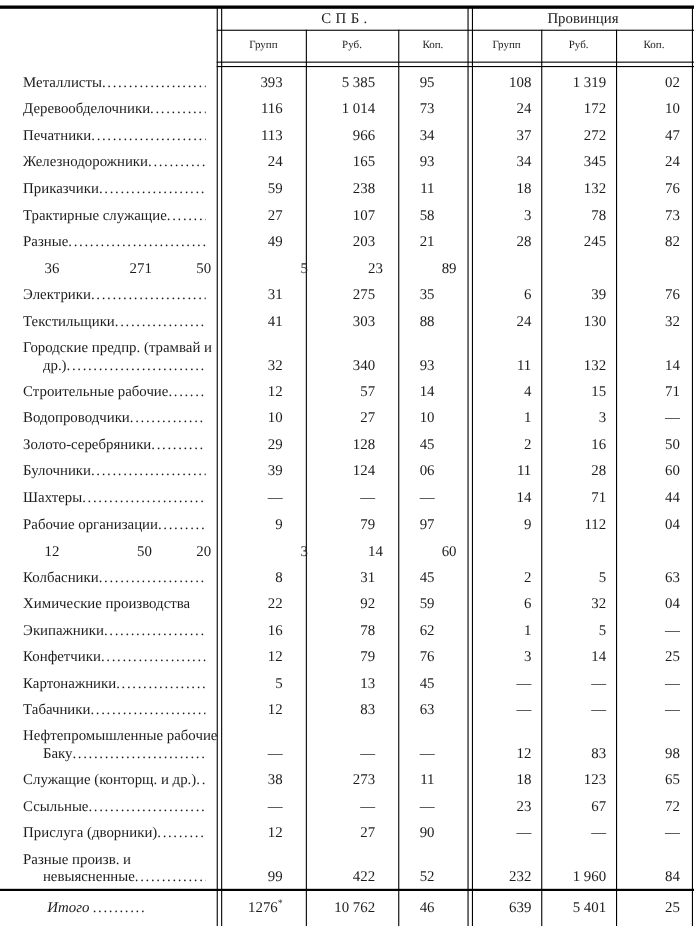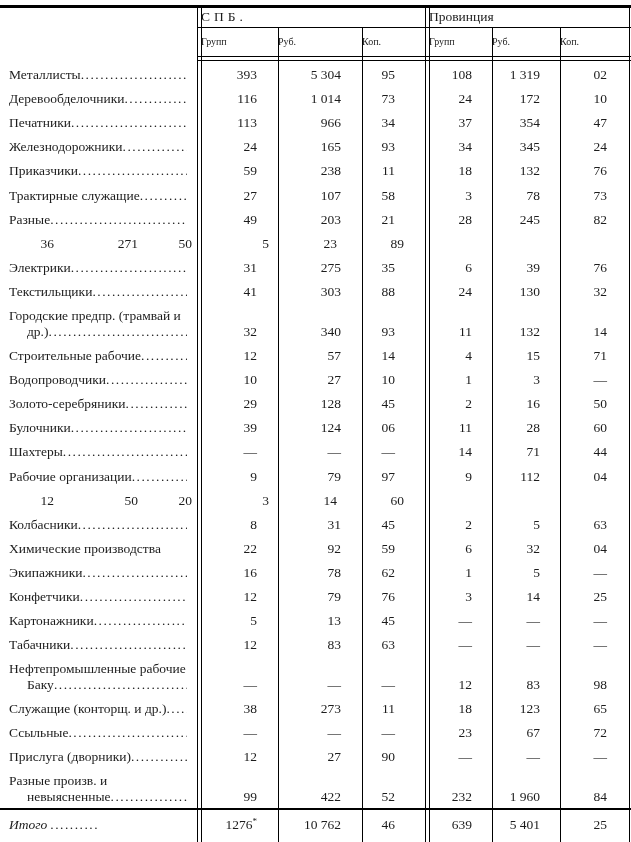--- a/index.html
+++ b/index.html
@@ -1,47 +1,47 @@
 <!DOCTYPE html>
 <html><head>
 <meta charset="utf-8">
 <style>
   html,body{margin:0;padding:0;background:#fff;}
   .page{position:relative;width:631px;height:842px;background:#fff;overflow:hidden;
         font-family:"Liberation Serif",serif;color:#1c1c1c;font-size:13.5px;}
   .ln{position:absolute;background:#000;}
   
-  .hcell{position:absolute;display:flex;align-items:center;}
+  .hcell{position:absolute;display:flex;align-items:center;justify-content:center;}
   .grp-title{top:6px;height:21px;font-size:13.5px;}
   .sub{top:28px;height:27px;font-size:10px;}
   .sp{letter-spacing:4px;padding-left:4px;}
   
   .body{position:absolute;left:0;top:62px;width:631px;}
   .row{display:flex;align-items:flex-end;}
   .r1{height:24.1px;}
   .r2{height:40px;}
   .cell{box-sizing:border-box;flex:0 0 auto;padding-bottom:3px;line-height:16px;}
   .label{width:203px;padding-left:9px;display:flex;flex-direction:column;justify-content:flex-end;}
   .lline{display:flex;align-items:baseline;min-width:0;}
-  .lline .txt{white-space:nowrap;}
+  .lline .txt{white-space:nowrap;margin-left:12px;}
   .indent{padding-left:18px;}
   .dots{flex:1 1 auto;overflow:hidden;white-space:nowrap;margin-right:16px;min-width:0;}
   .dots::after{content:"....................................................................";letter-spacing:1.5px;}
   .num{text-align:right;white-space:nowrap;}
   .sg{width:75px;padding-right:21px;}
   .sr{width:84px;padding-right:21px;}
   .sk{width:63px;padding-right:30px;}
   .gap{width:4px;flex:0 0 auto;}
-  .pg{width:63px;padding-right:20px;}
+  .pg{width:63px;padding-right:20px;margin-left:11px;}
   .pr{width:68px;padding-right:20px;}
   .pk{width:71px;padding-right:24px;}
   
   .total-row{position:absolute;left:0;top:810px;width:631px;height:30px;display:flex;align-items:center;}
   .total-row .cell{padding-bottom:0;}
-  .total-label{flex-direction:row;justify-content:flex-start;align-items:baseline;padding-right:70px;}
+  .total-label{flex-direction:row;justify-content:flex-end;align-items:baseline;padding-right:70px;}
   .ital{font-style:italic;}
   .tdots{margin-left:3px;}
   .tdots::after{content:"..........";letter-spacing:1.5px;}
   .star{font-size:9px;line-height:0;}
 </style>
 </head>
 <body>
 
 <div class="page">
 
@@ -76,21 +76,21 @@
 
   <div class="body" id="rows">
       <div class="row r1">
         <div class="cell label">
           <div class="lline">
             <span class="txt">Металлисты</span>
             <span class="dots"></span>
           </div>
         </div>
         <div class="cell num sg">393</div>
-        <div class="cell num sr">5 304</div>
+        <div class="cell num sr">5 385</div>
         <div class="cell num sk">95</div>
         <div class="gap"></div>
         <div class="cell num pg">108</div>
         <div class="cell num pr">1 319</div>
         <div class="cell num pk">02</div>
       </div>
       <div class="row r1">
         <div class="cell label">
           <div class="lline">
             <span class="txt">Деревообделочники</span>
@@ -110,21 +110,21 @@
           <div class="lline">
             <span class="txt">Печатники</span>
             <span class="dots"></span>
           </div>
         </div>
         <div class="cell num sg">113</div>
         <div class="cell num sr">966</div>
         <div class="cell num sk">34</div>
         <div class="gap"></div>
         <div class="cell num pg">37</div>
-        <div class="cell num pr">354</div>
+        <div class="cell num pr">272</div>
         <div class="cell num pk">47</div>
       </div>
       <div class="row r1">
         <div class="cell label">
           <div class="lline">
             <span class="txt">Железнодорожники</span>
             <span class="dots"></span>
           </div>
         </div>
         <div class="cell num sg">24</div>

